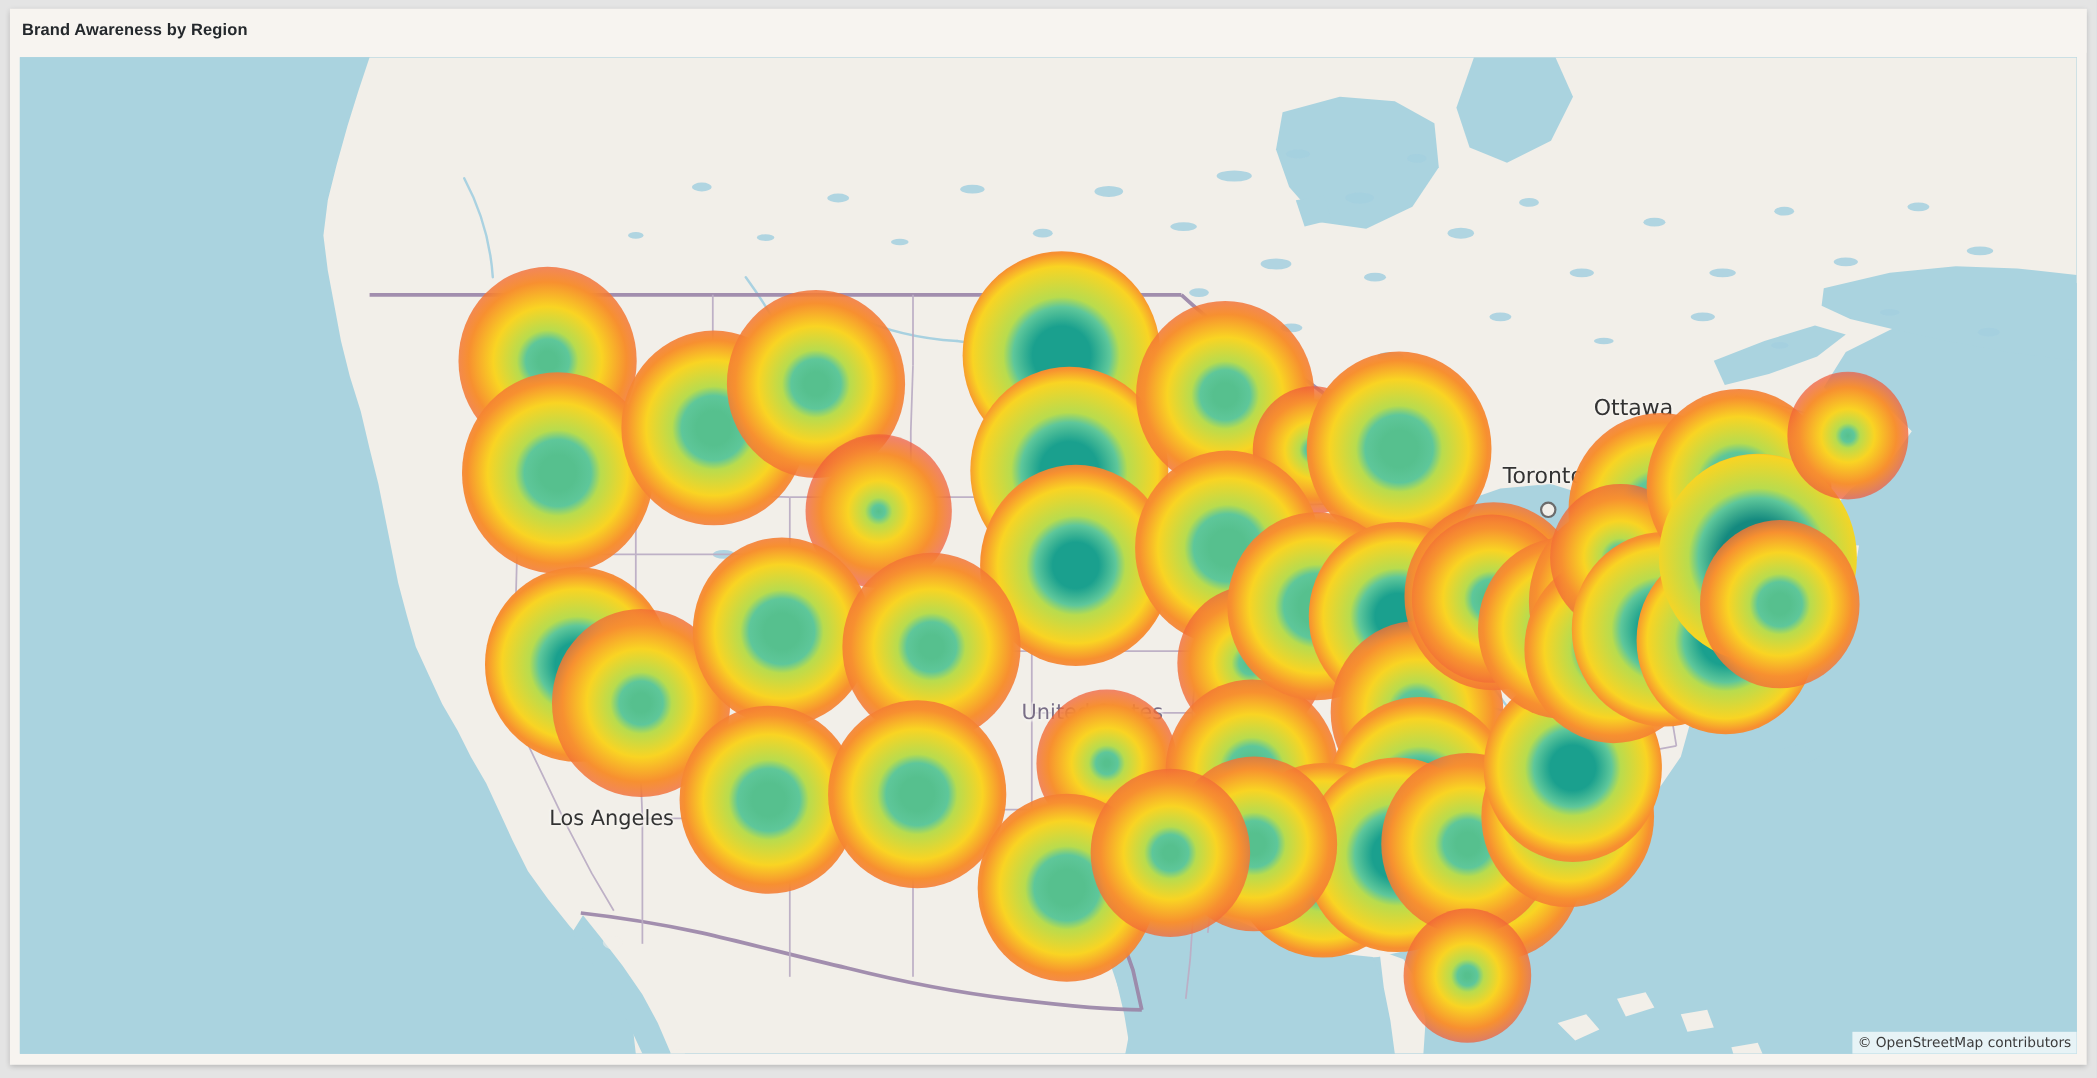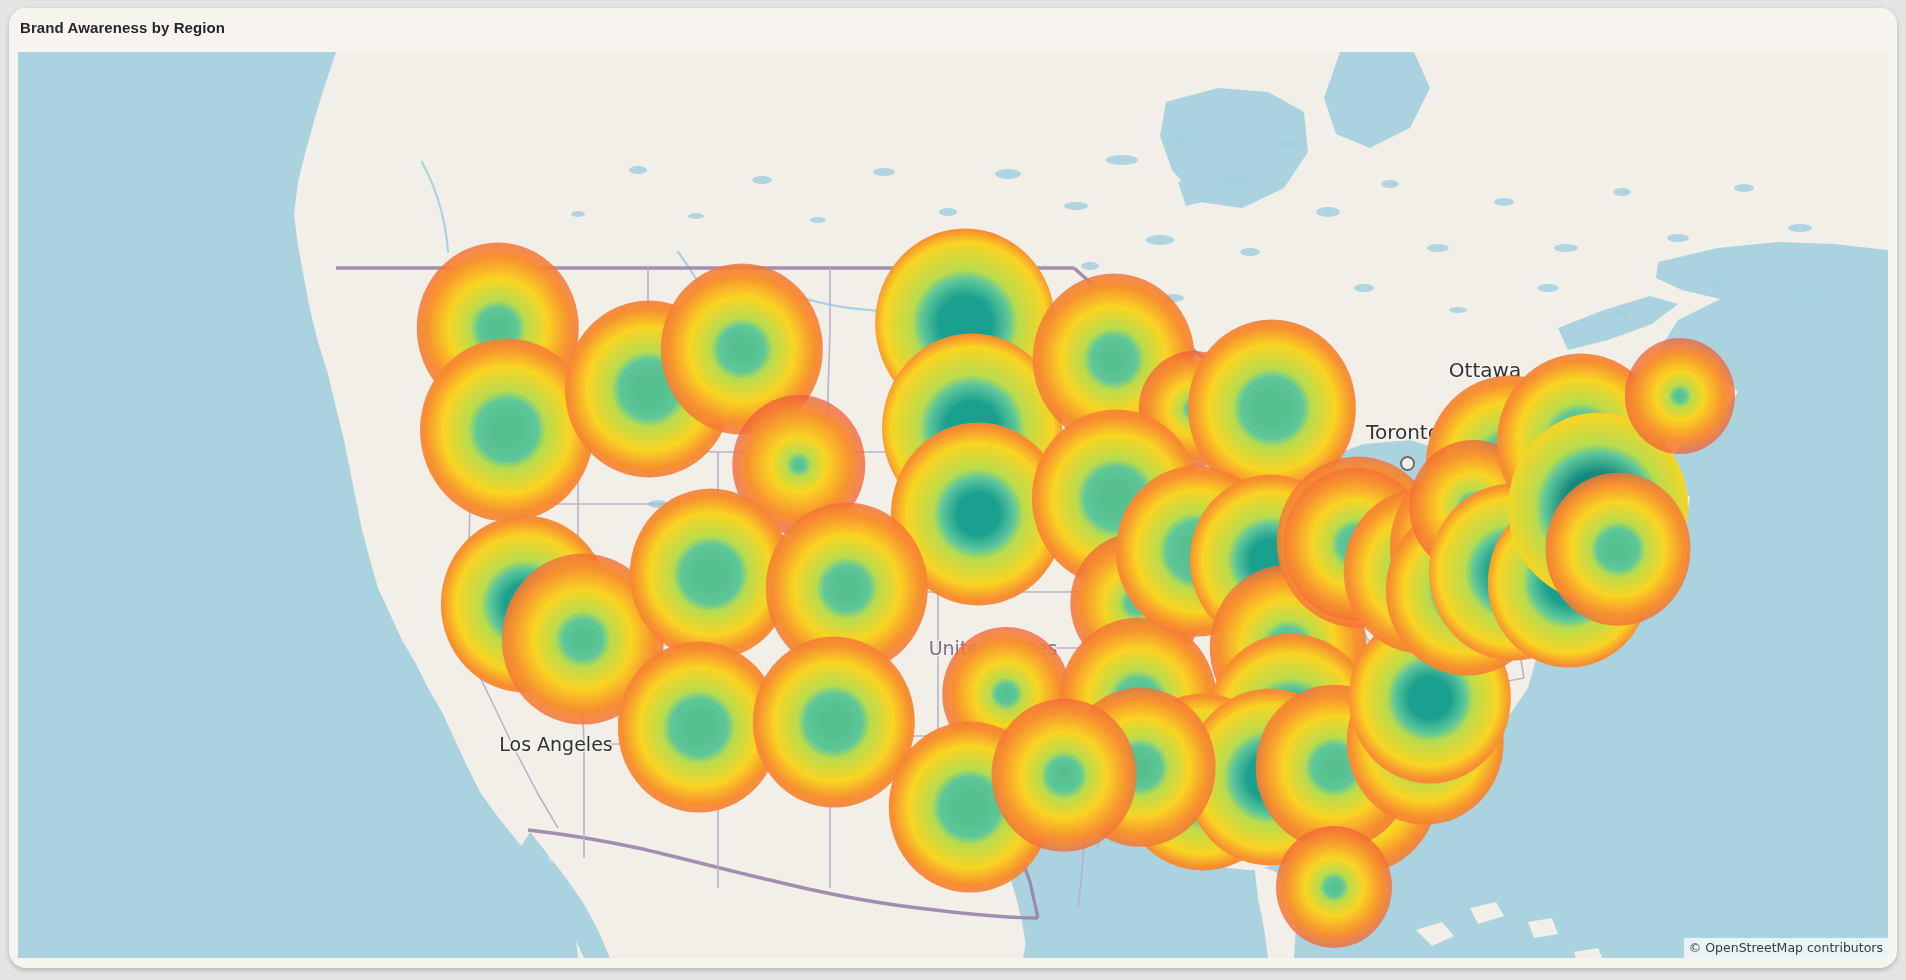--- a/index.html
+++ b/index.html
@@ -1,21 +1,21 @@
 <!DOCTYPE html>
 <html><head>
 <meta charset="utf-8">
 <style>
   html,body{margin:0;padding:0;background:#e4e4e4;
     font-family:"Liberation Sans",sans-serif;}
   #app{position:relative;width:1906px;height:980px;overflow:hidden;background:#e4e4e4;}
 
   
   .card{position:absolute;left:9px;top:8px;width:1888px;height:960px;
-        background:#f7f4f0;border-radius:17px;
+        background:#f7f4f0;border-radius:0;
         box-shadow:0 2px 5px rgba(0,0,0,.22);overflow:hidden;}
   .card-header{height:40px;line-height:40px;padding:0 0 0 11px;
         font-size:15px;font-weight:bold;color:#24282c;
         background:#f7f4f0;letter-spacing:.1px;}
   .card-body{position:absolute;left:9px;top:44px;width:1870px;height:906px;
         overflow:hidden;background:#aad3df;}
 
   
   .map{position:absolute;inset:0;background:#aad3df;}
   .map svg{position:absolute;left:0;top:0;}

